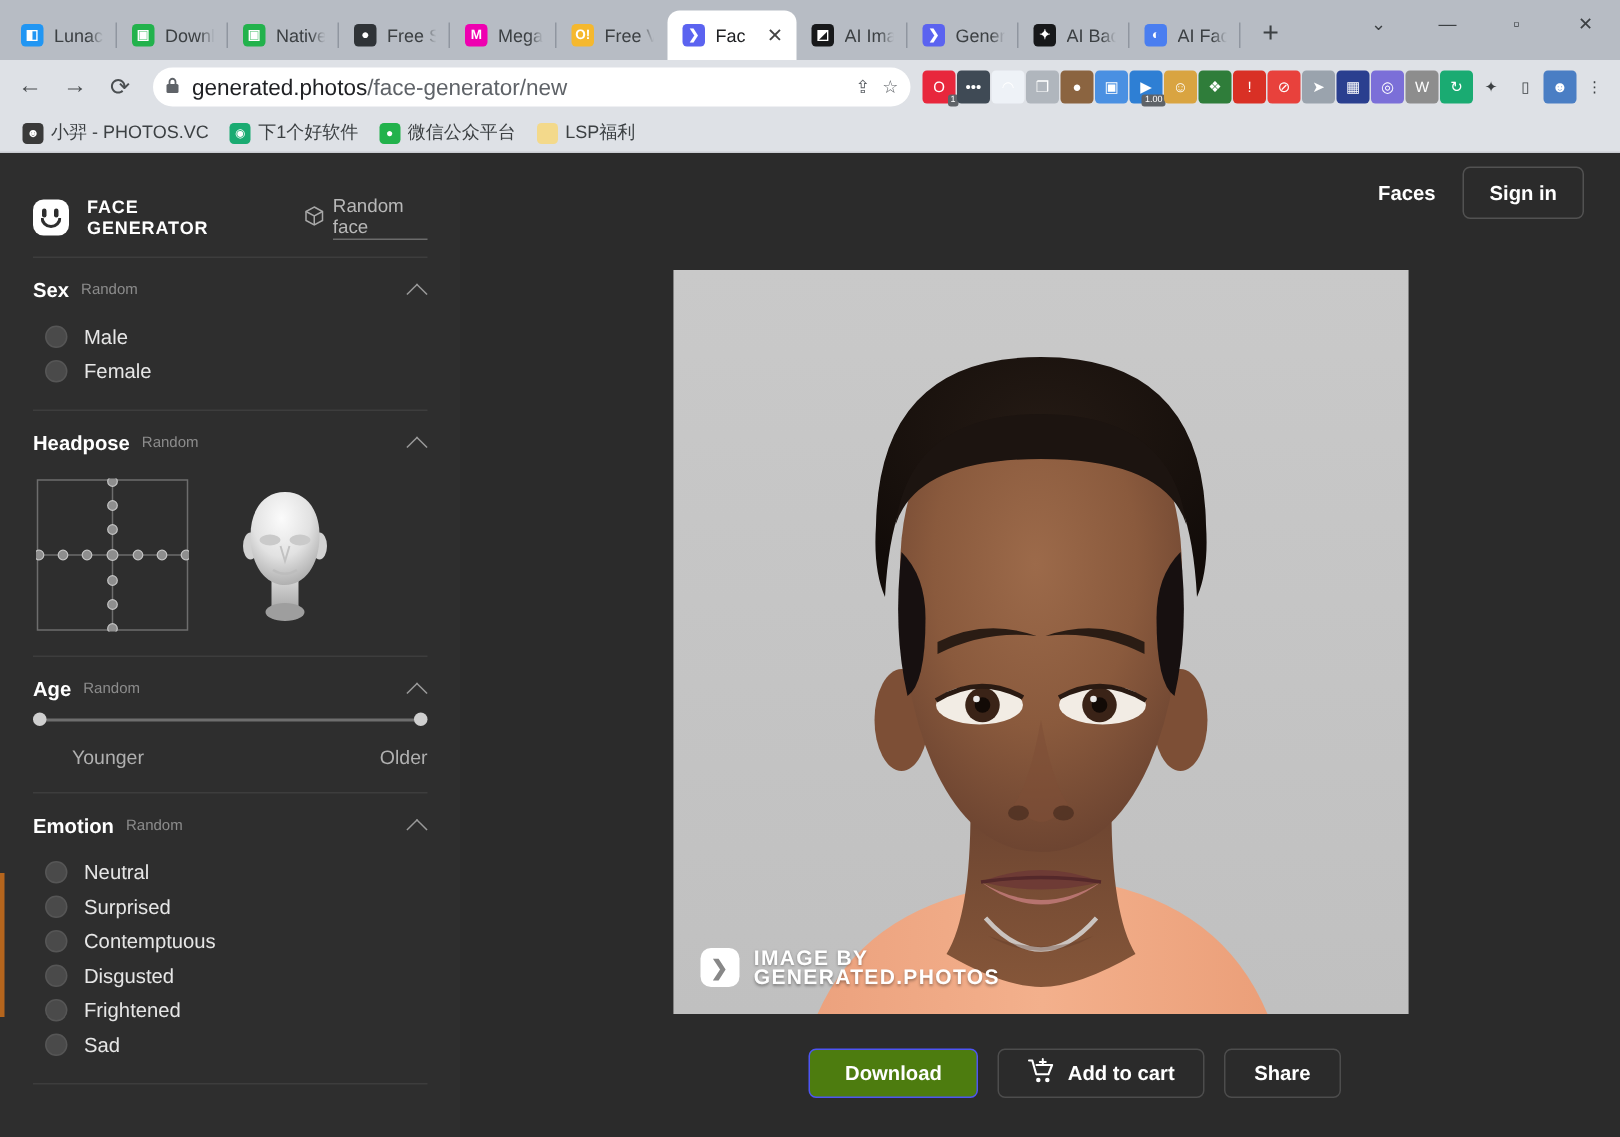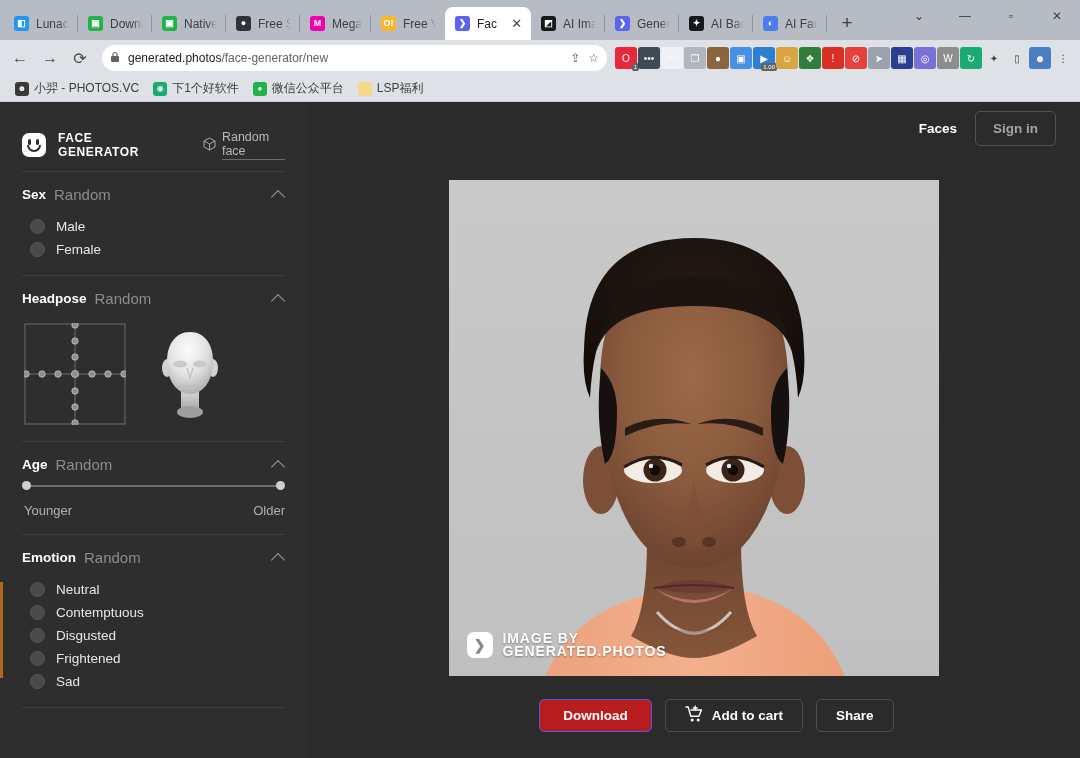--- a/index.html
+++ b/index.html
@@ -58,21 +58,21 @@
   }
   .navbtn {
     width: 28px; height: 28px; display: flex; align-items: center; justify-content: center;
     border-radius: 50%; color: #4a4e51; font-size: 16px;
   }
   .omnibox {
     flex: 1; height: 26px; background: #fff; border-radius: 13px;
     display: flex; align-items: center; padding: 0 8px; gap: 8px;
     margin: 0 6px; min-width: 0;
   }
-  .urltext { font-size: 12px; color: #202124; white-space: nowrap; text-align: right; }
+  .urltext { font-size: 15px; color: #202124; white-space: nowrap; text-align: right; }
   .urltext .dim { color: #5f6368; }
   .omni-ico { font-size: 12px; color: #5f6368; flex: none; }
   .exts { display: flex; align-items: center; gap: 1px; flex: none; }
   .ext {
     width: 22px; height: 22px; border-radius: 3px; flex: none;
     display: flex; align-items: center; justify-content: center;
     font-size: 10px; color: #fff; position: relative;
   }
   .extbadge {
     position: absolute; right: -2px; bottom: -2px; background: #5f6368; color: #fff;
@@ -122,21 +122,21 @@
     font-size: 12.5px; color: #b8b8b8;
   }
   .randomface .rf-label { border-bottom: 1px solid #6b6b6b; padding-bottom: 1px; }
 
   .section { border-top: 1px solid #3d3d3d; padding-top: 14px; margin-top: 0; }
   .section:first-of-type { border-top: none; }
   .sec-head {
     display: flex; align-items: center; gap: 8px; padding-bottom: 4px;
   }
   .sec-title { font-size: 13.5px; font-weight: bold; color: #fff; }
-  .sec-val { font-size: 15px; color: #8c8c8c; }
+  .sec-val { font-size: 10px; color: #8c8c8c; }
   .chev {
     margin-left: auto; width: 13px; height: 13px; position: relative;
   }
   .chev::before {
     content: ""; position: absolute; left: 1px; top: 4px; width: 9px; height: 9px;
     border-left: 1.4px solid #9a9a9a; border-top: 1.4px solid #9a9a9a;
     transform: rotate(45deg);
   }
   .radios { padding: 8px 0 14px 8px; }
   .radio-row { display: flex; align-items: center; gap: 11px; height: 23px; }
@@ -155,34 +155,34 @@
     position: absolute; left: 4px; right: 4px; top: 8px; height: 2px; background: #6e6e6e;
   }
   .age-knob {
     position: absolute; top: 4px; width: 9px; height: 9px; border-radius: 50%;
     background: #cfcfcf;
   }
   .age-knob.l { left: 0; }
   .age-knob.r { right: 0; }
   .age-labels {
     display: flex; justify-content: space-between; font-size: 13px;
-    color: #b0b0b0; padding: 6px 0 16px 2px;
+    color: #b0b0b0; padding: 6px 0 16px 2px; margin-left: 24px;
   }
 
   .main {
     flex: 1; background: #2b2b2b; display: flex; flex-direction: column;
     align-items: center; padding-top: 78px; position: relative;
   }
   .topnav {
     position: absolute; top: 0; right: 24px; height: 52px;
     display: flex; align-items: center; gap: 18px;
   }
   .faces-link { font-size: 13.5px; font-weight: bold; color: #fff; }
   .signin {
-    font-size: 13.5px; font-weight: bold; color: #a3a3a3;
+    font-size: 13.5px; font-weight: bold; color: #ffffff;
     border: 1px solid #525252; border-radius: 5px; padding: 9px 17px;
     background: transparent;
   }
 
   .photo {
     width: 490px; height: 496px; position: relative; overflow: hidden;
     background: #c5c5c5; flex: none;
   }
   .watermark {
     position: absolute; left: 18px; bottom: 18px; display: flex; align-items: center; gap: 10px;
@@ -197,21 +197,21 @@
     font-size: 14px; font-weight: bold; color: #fff; letter-spacing: .9px;
     line-height: 13px; text-shadow: 0 1px 2px rgba(0,0,0,.35);
   }
 
   .actions { display: flex; align-items: center; gap: 13px; margin-top: 23px; }
   .btn {
     height: 33px; border-radius: 5px; display: flex; align-items: center;
     gap: 9px; padding: 0 19px; font-size: 13.5px; font-weight: bold; color: #fff;
     border: 1px solid #4d4d4d; background: transparent;
   }
-  .btn.primary { background: #b91c1c; border-color: #4e55f3; padding: 0 23px; margin-left: 46px; }
+  .btn.primary { background: #4d7c0f; border-color: #4e55f3; padding: 0 23px; margin-left: 46px; }
 </style>
 </head>
 <body>
 
 <div class="browser">
 
   <div class="tabstrip">
     <div id="tabs-container" style="display:flex;align-items:flex-end;">
         <div class="tab">
           <span class="fav" style="background: rgb(33, 150, 243);">◧</span>
@@ -444,20 +444,24 @@
           <span class="sec-val">Random</span>
           <span class="chev"></span>
         </div>
         <div class="radios" id="emotion-options">
             <div class="radio-row">
               <span class="radio-dot"></span>
               <span class="radio-label">Neutral</span>
             </div>
             <div class="radio-row">
               <span class="radio-dot"></span>
+              <span class="radio-label">Surprised</span>
+            </div>
+            <div class="radio-row">
+              <span class="radio-dot"></span>
               <span class="radio-label">Contemptuous</span>
             </div>
             <div class="radio-row">
               <span class="radio-dot"></span>
               <span class="radio-label">Disgusted</span>
             </div>
             <div class="radio-row">
               <span class="radio-dot"></span>
               <span class="radio-label">Frightened</span>
             </div>

